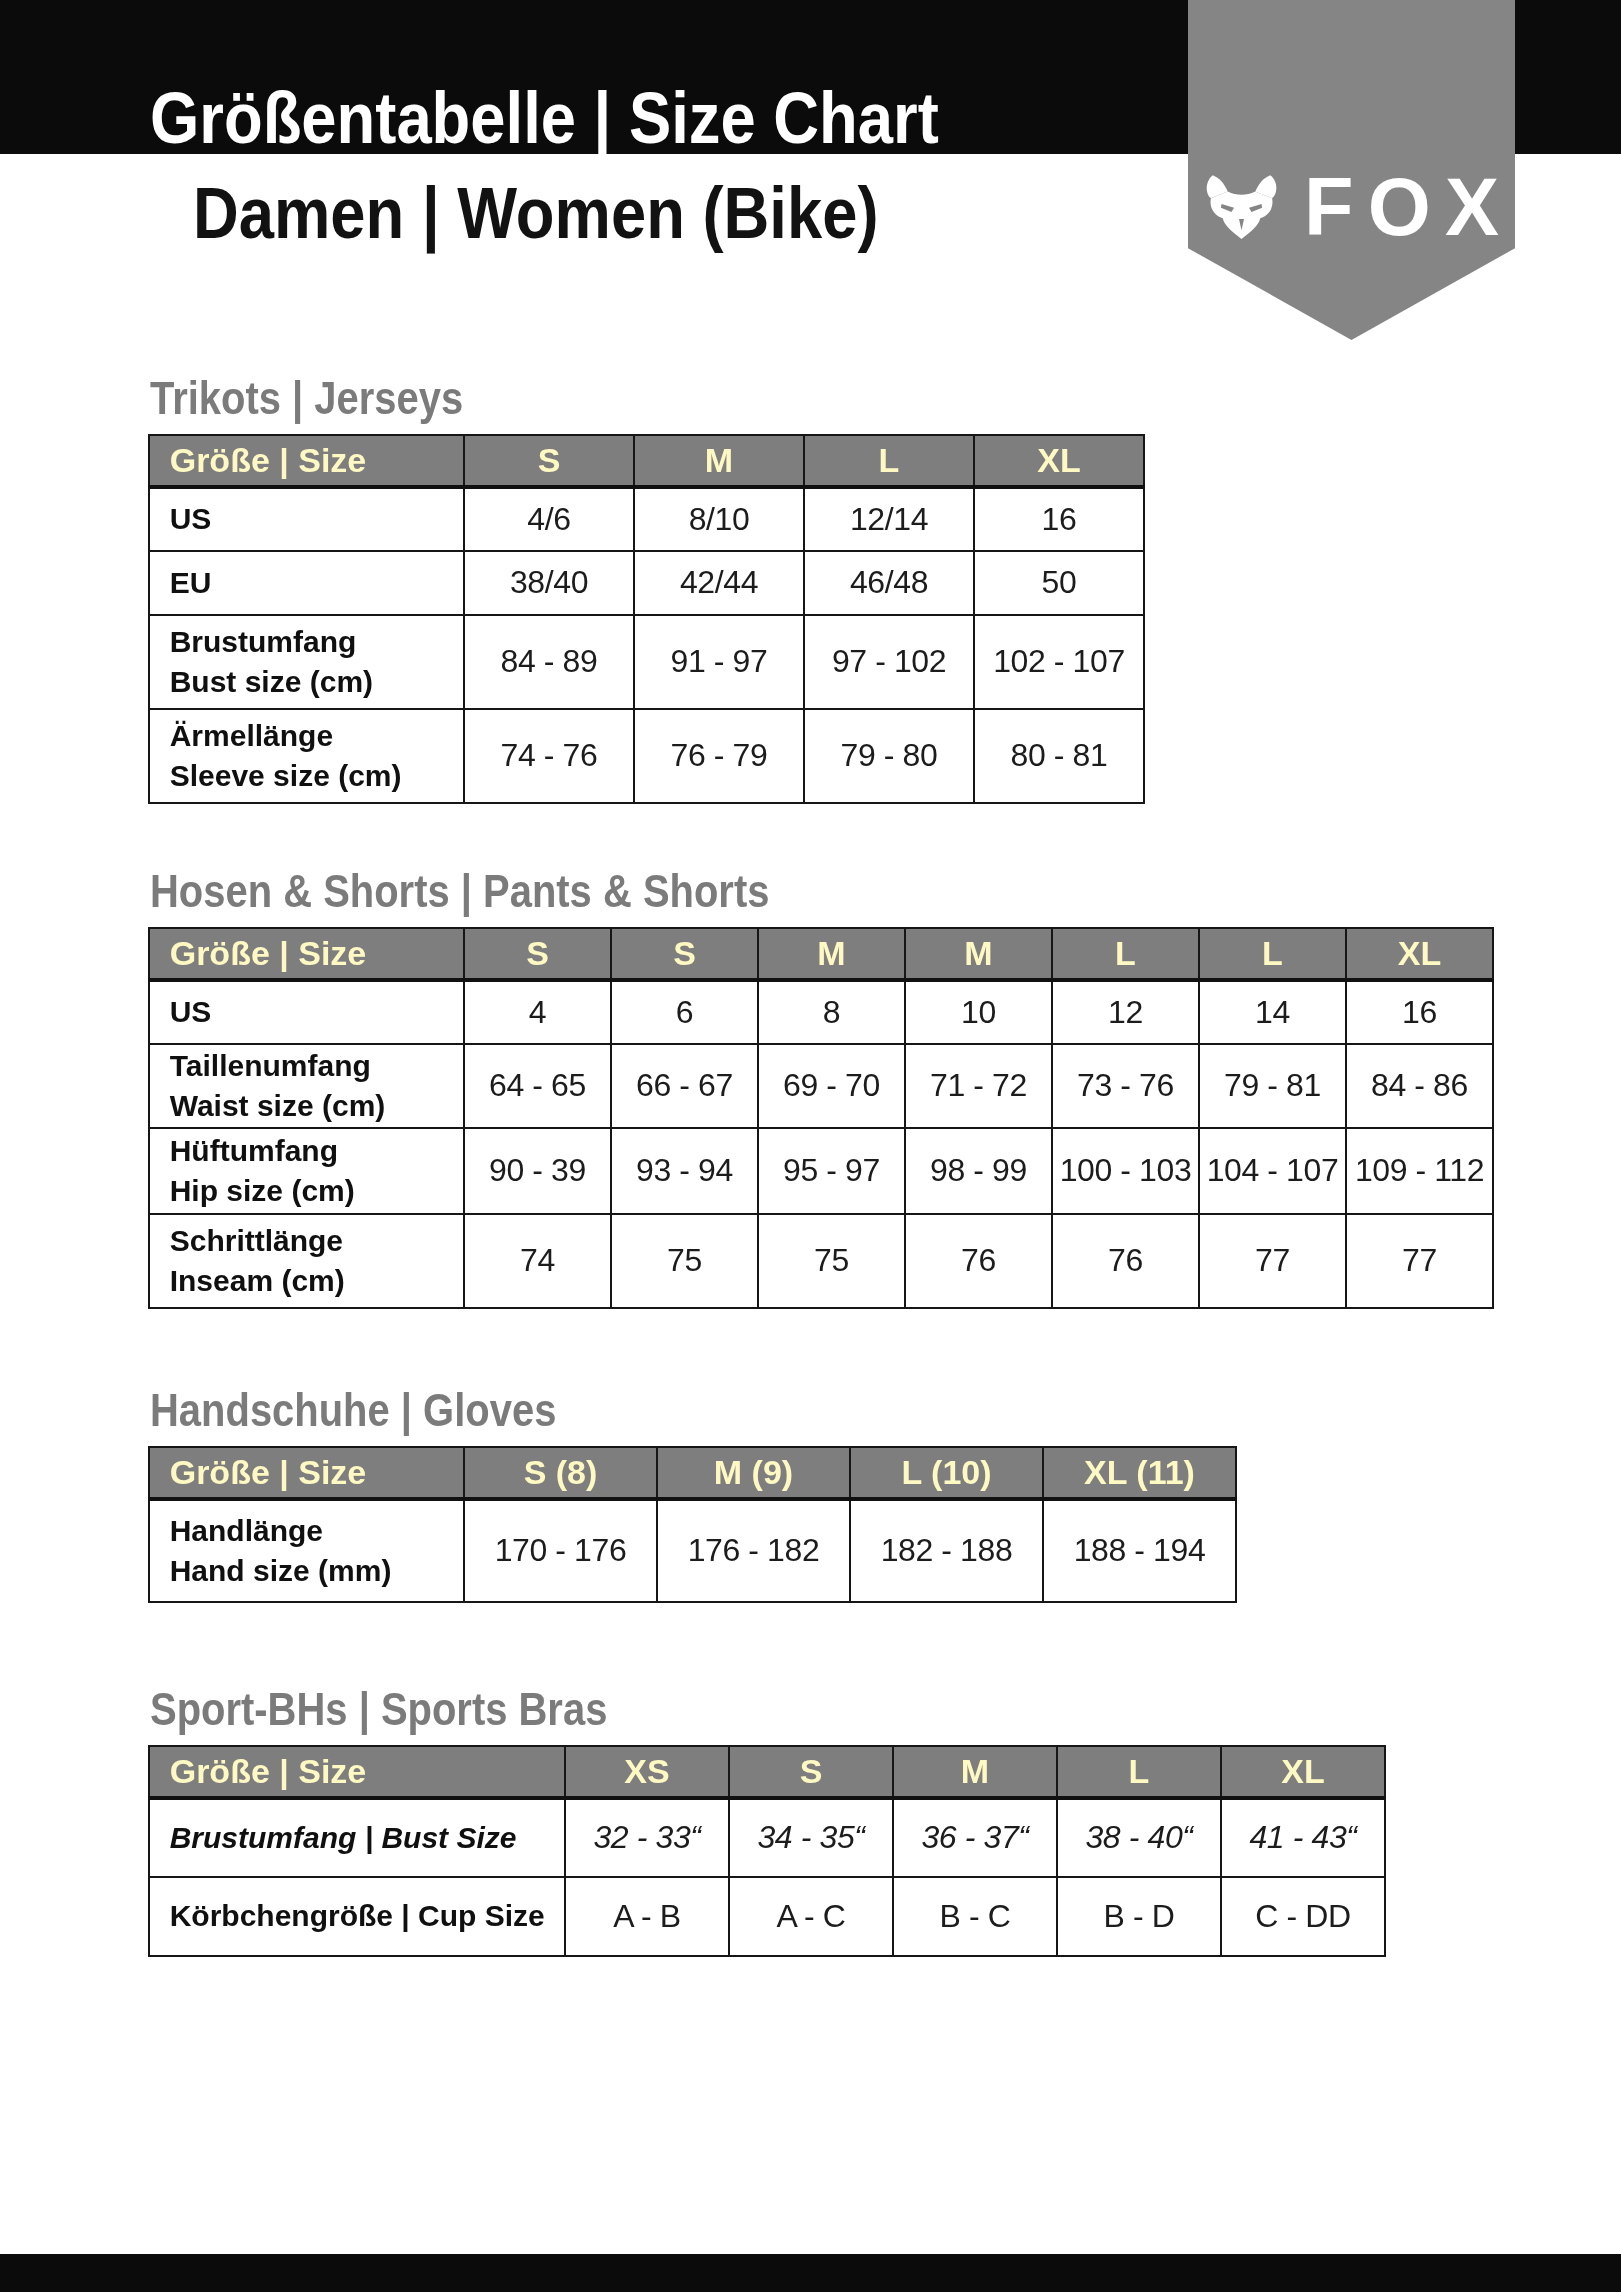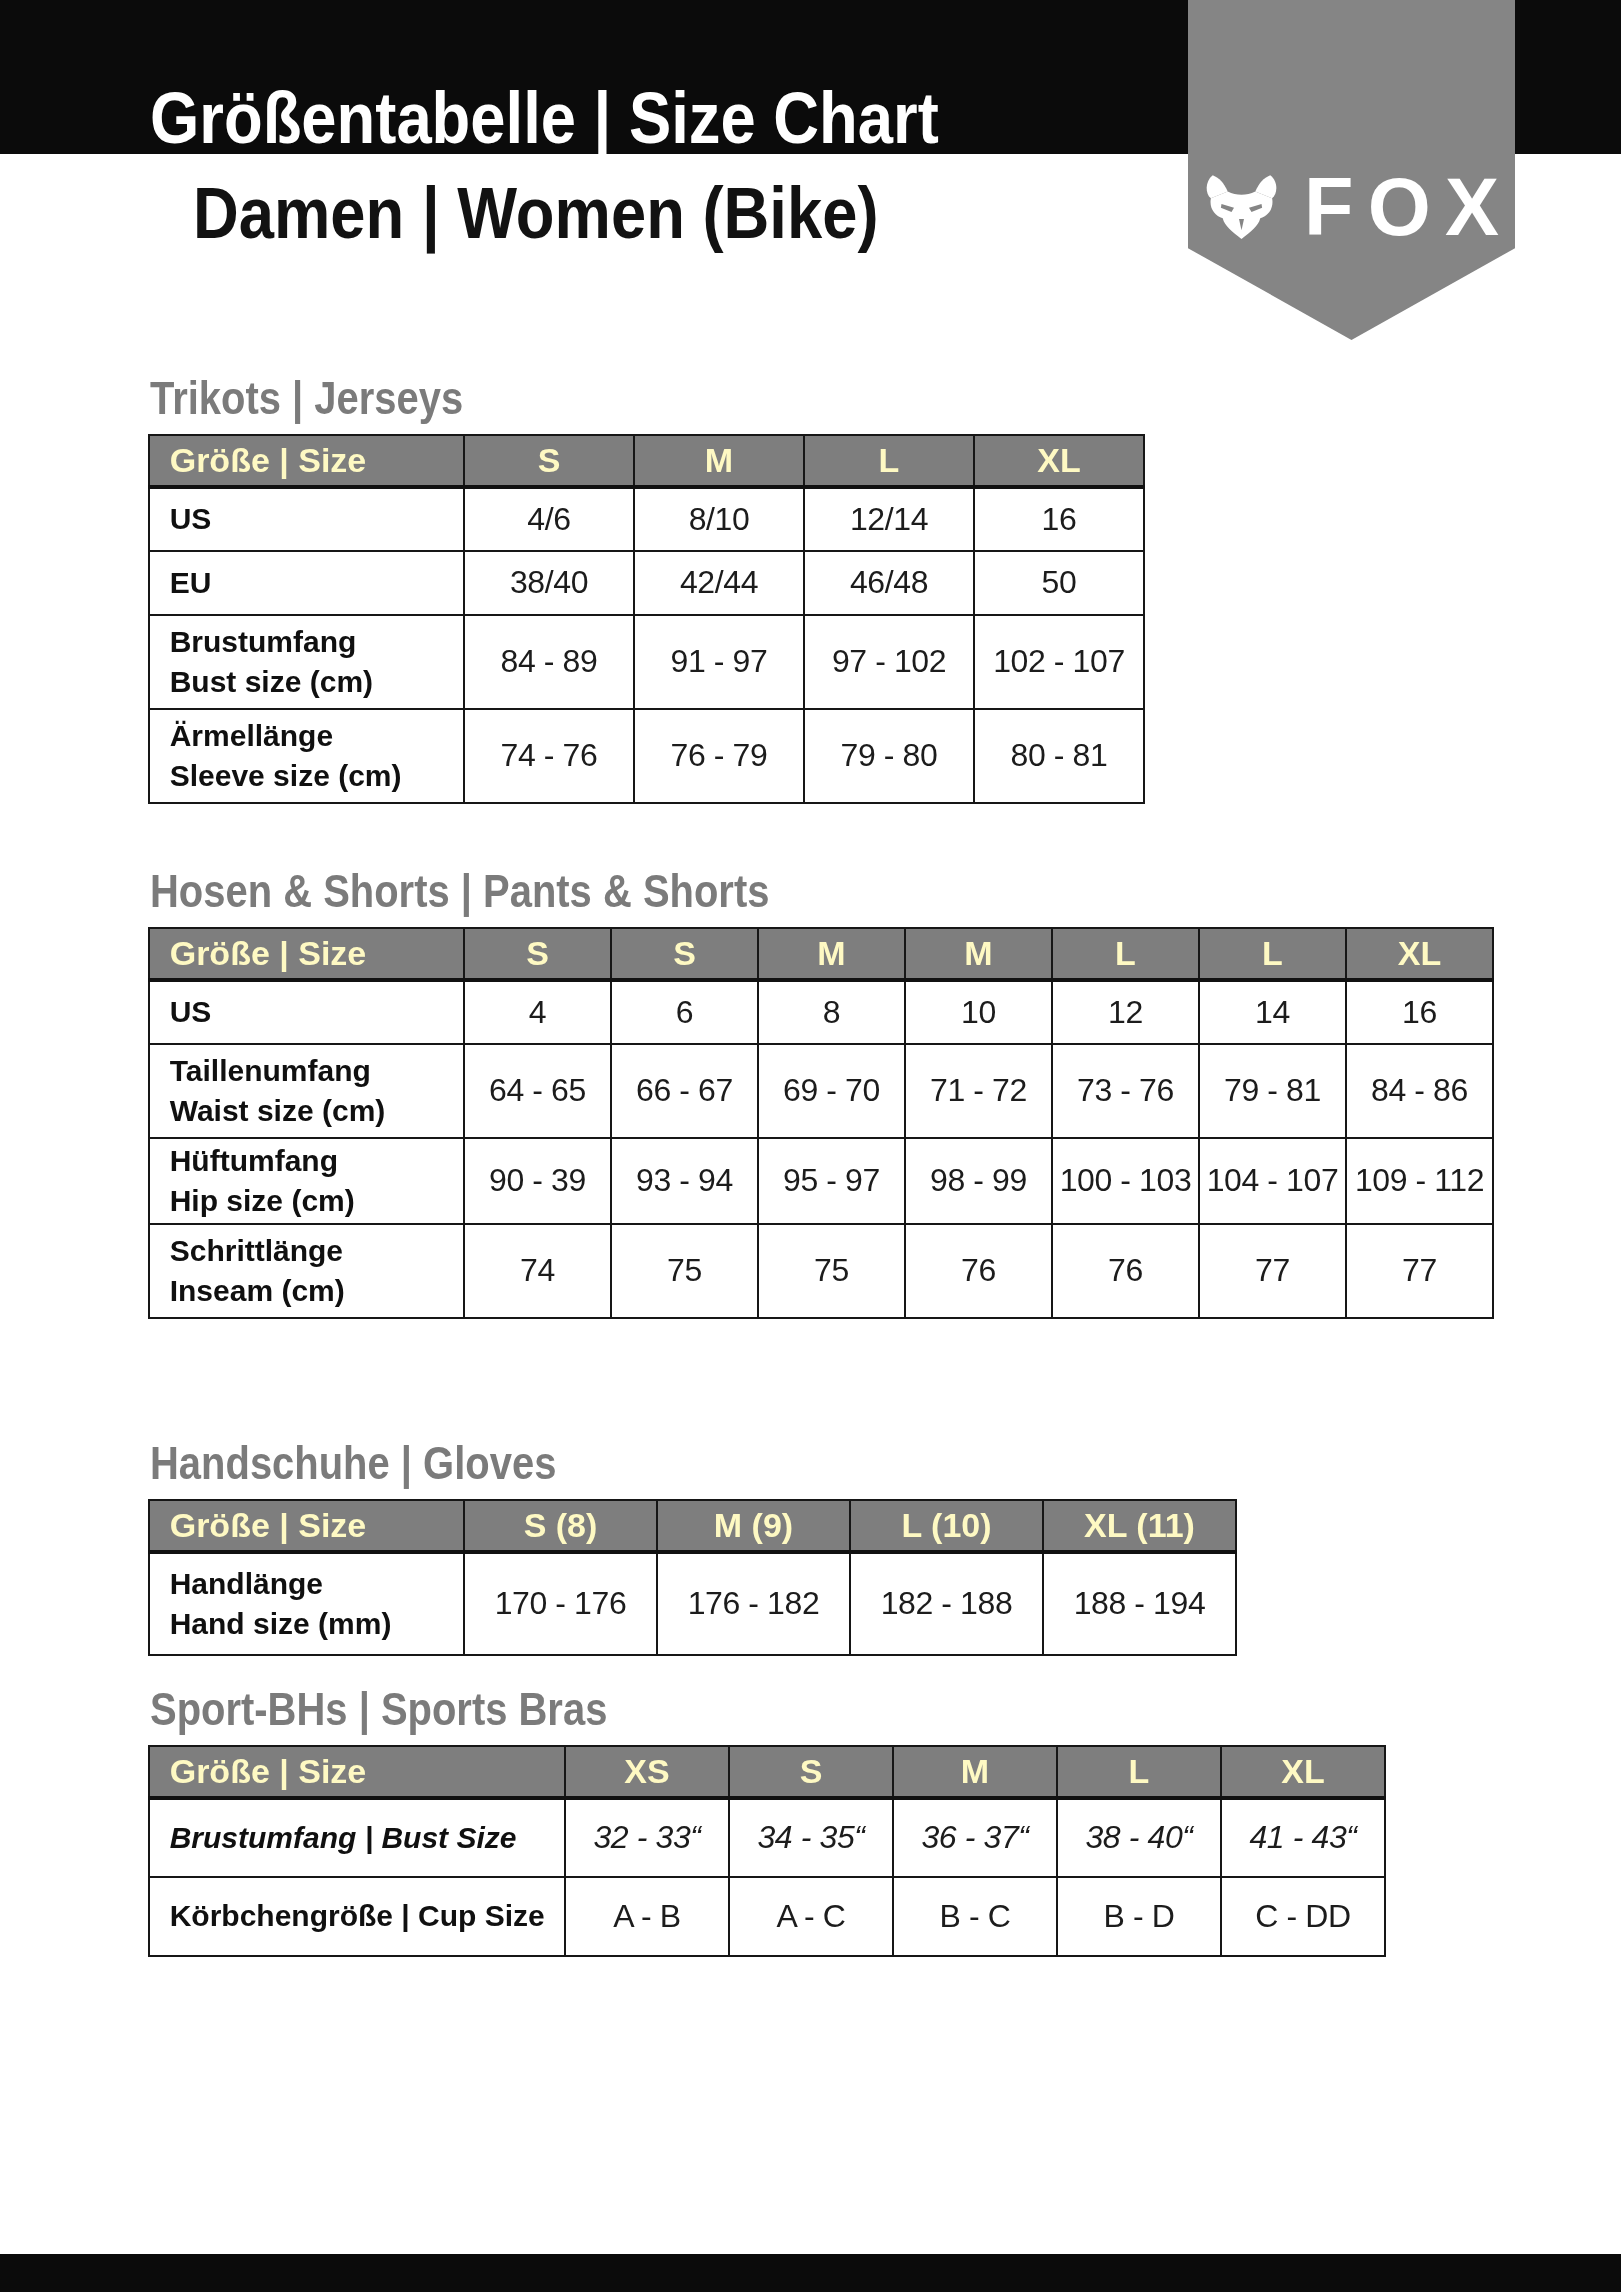--- a/index.html
+++ b/index.html
@@ -206,21 +206,21 @@
               <div>US</div>
             </td>
             <td>4</td>
             <td>6</td>
             <td>8</td>
             <td>10</td>
             <td>12</td>
             <td>14</td>
             <td>16</td>
           </tr>
-          <tr style="height: 94px;">
+          <tr style="height: 84px;">
             <td class="lbl">
               <div>Taillenumfang</div>
               <div>Waist size (cm)</div>
             </td>
             <td>64 - 65</td>
             <td>66 - 67</td>
             <td>69 - 70</td>
             <td>71 - 72</td>
             <td>73 - 76</td>
             <td>79 - 81</td>
@@ -249,21 +249,21 @@
             <td>75</td>
             <td>76</td>
             <td>76</td>
             <td>77</td>
             <td>77</td>
           </tr>
         </tbody>
       </table>
   </section>
 
-  <section class="sect" style="top: 1439px;">
+  <section class="sect" style="top: 1386px;">
     <h3>Handschuhe | Gloves</h3>
     <table style="width: 1089px;">
         <colgroup>
           <col style="width: 315px;">
           <col style="width: 193px;">
           <col style="width: 193px;">
           <col style="width: 193px;">
           <col style="width: 193px;">
         </colgroup>
         <thead>

